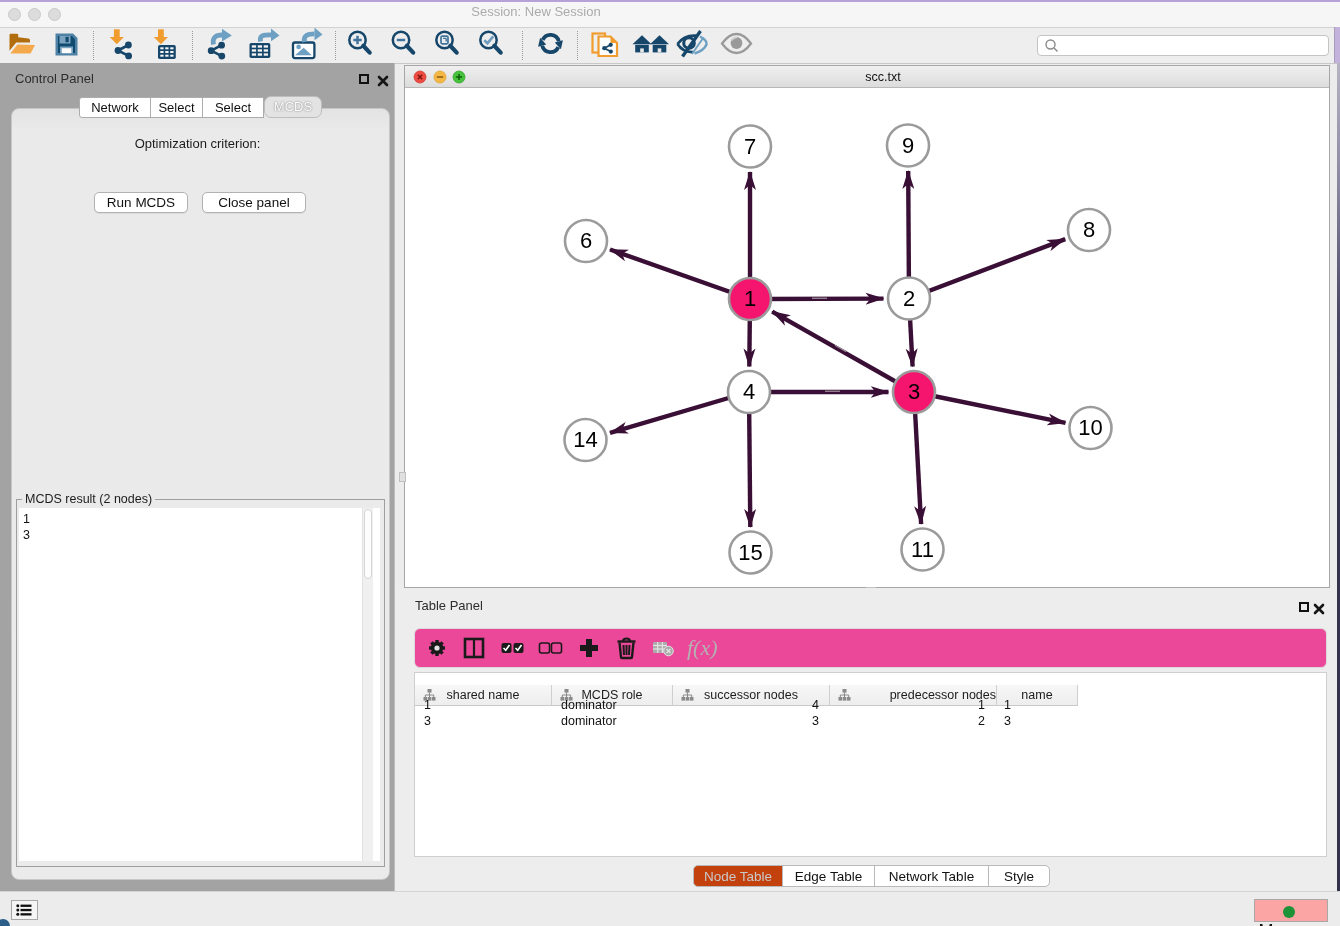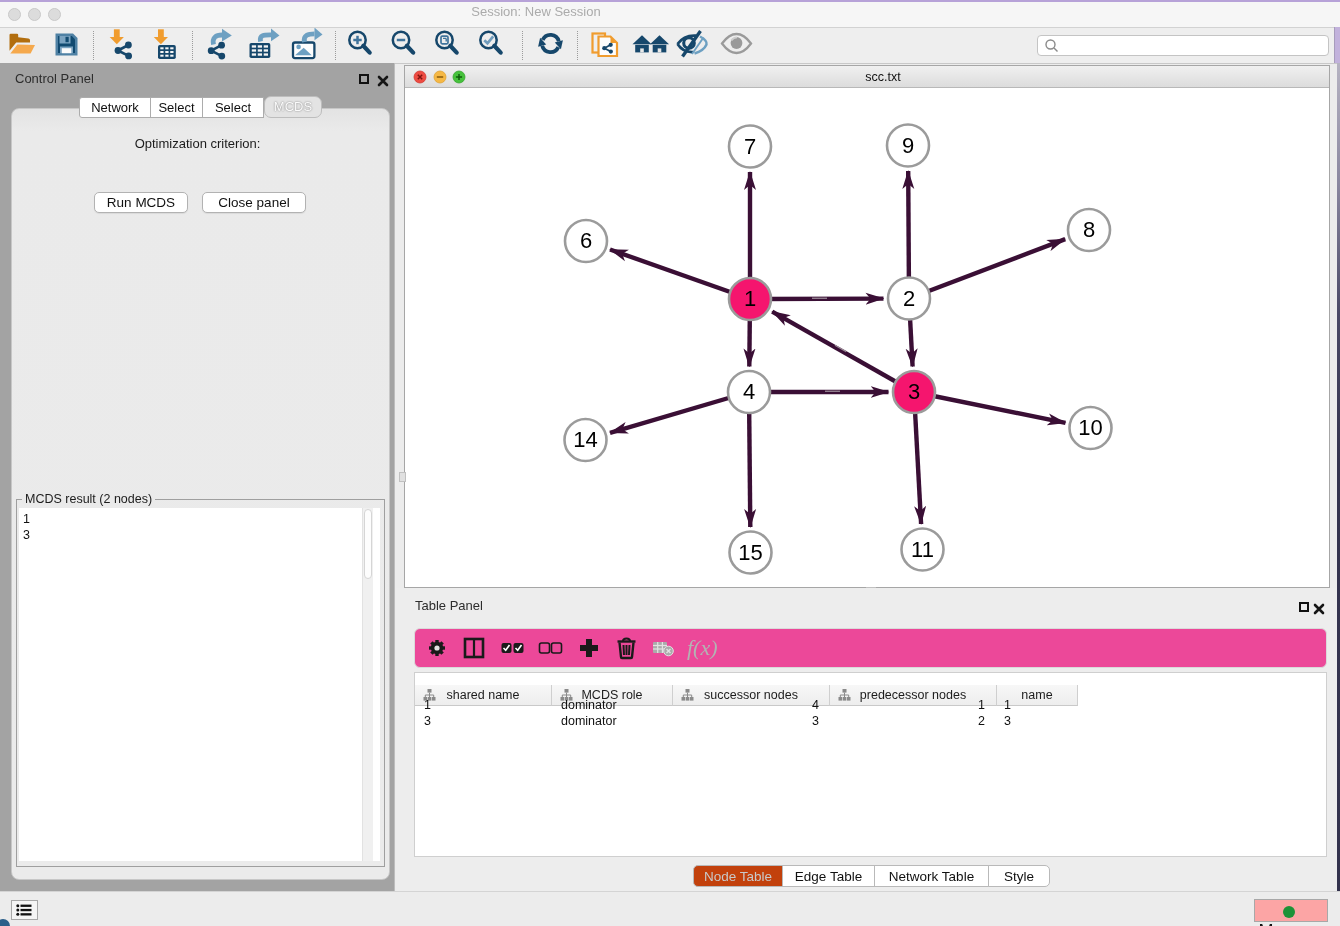--- a/index.html
+++ b/index.html
@@ -398,21 +398,21 @@
             <rect x="8.9" y="8" width="3.6" height="3.6"></rect>
           </g>
           <g stroke="#8a8a8a" stroke-width="1">
             <line x1="6.5" y1="3.6" x2="6.5" y2="6"></line>
             <line x1="2.3" y1="6" x2="10.7" y2="6"></line>
             <line x1="2.3" y1="6" x2="2.3" y2="8"></line>
             <line x1="6.5" y1="6" x2="6.5" y2="8"></line>
             <line x1="10.7" y1="6" x2="10.7" y2="8"></line>
           </g>
         </svg>successor nodes</div>
-    <div class="hcell" style="left:415px;width:167px;"><svg width="13" height="12" viewBox="0 0 13 12" style="position:absolute;left:8px;top:4px;">
+    <div class="hcell" style="left:415px;width:167px;text-align:right;"><svg width="13" height="12" viewBox="0 0 13 12" style="position:absolute;left:8px;top:4px;">
           <g fill="#8a8a8a">
             <rect x="4.5" y="0" width="4" height="3.6"></rect>
             <rect x="0.5" y="8" width="3.6" height="3.6"></rect>
             <rect x="4.7" y="8" width="3.6" height="3.6"></rect>
             <rect x="8.9" y="8" width="3.6" height="3.6"></rect>
           </g>
           <g stroke="#8a8a8a" stroke-width="1">
             <line x1="6.5" y1="3.6" x2="6.5" y2="6"></line>
             <line x1="2.3" y1="6" x2="10.7" y2="6"></line>
             <line x1="2.3" y1="6" x2="2.3" y2="8"></line>

